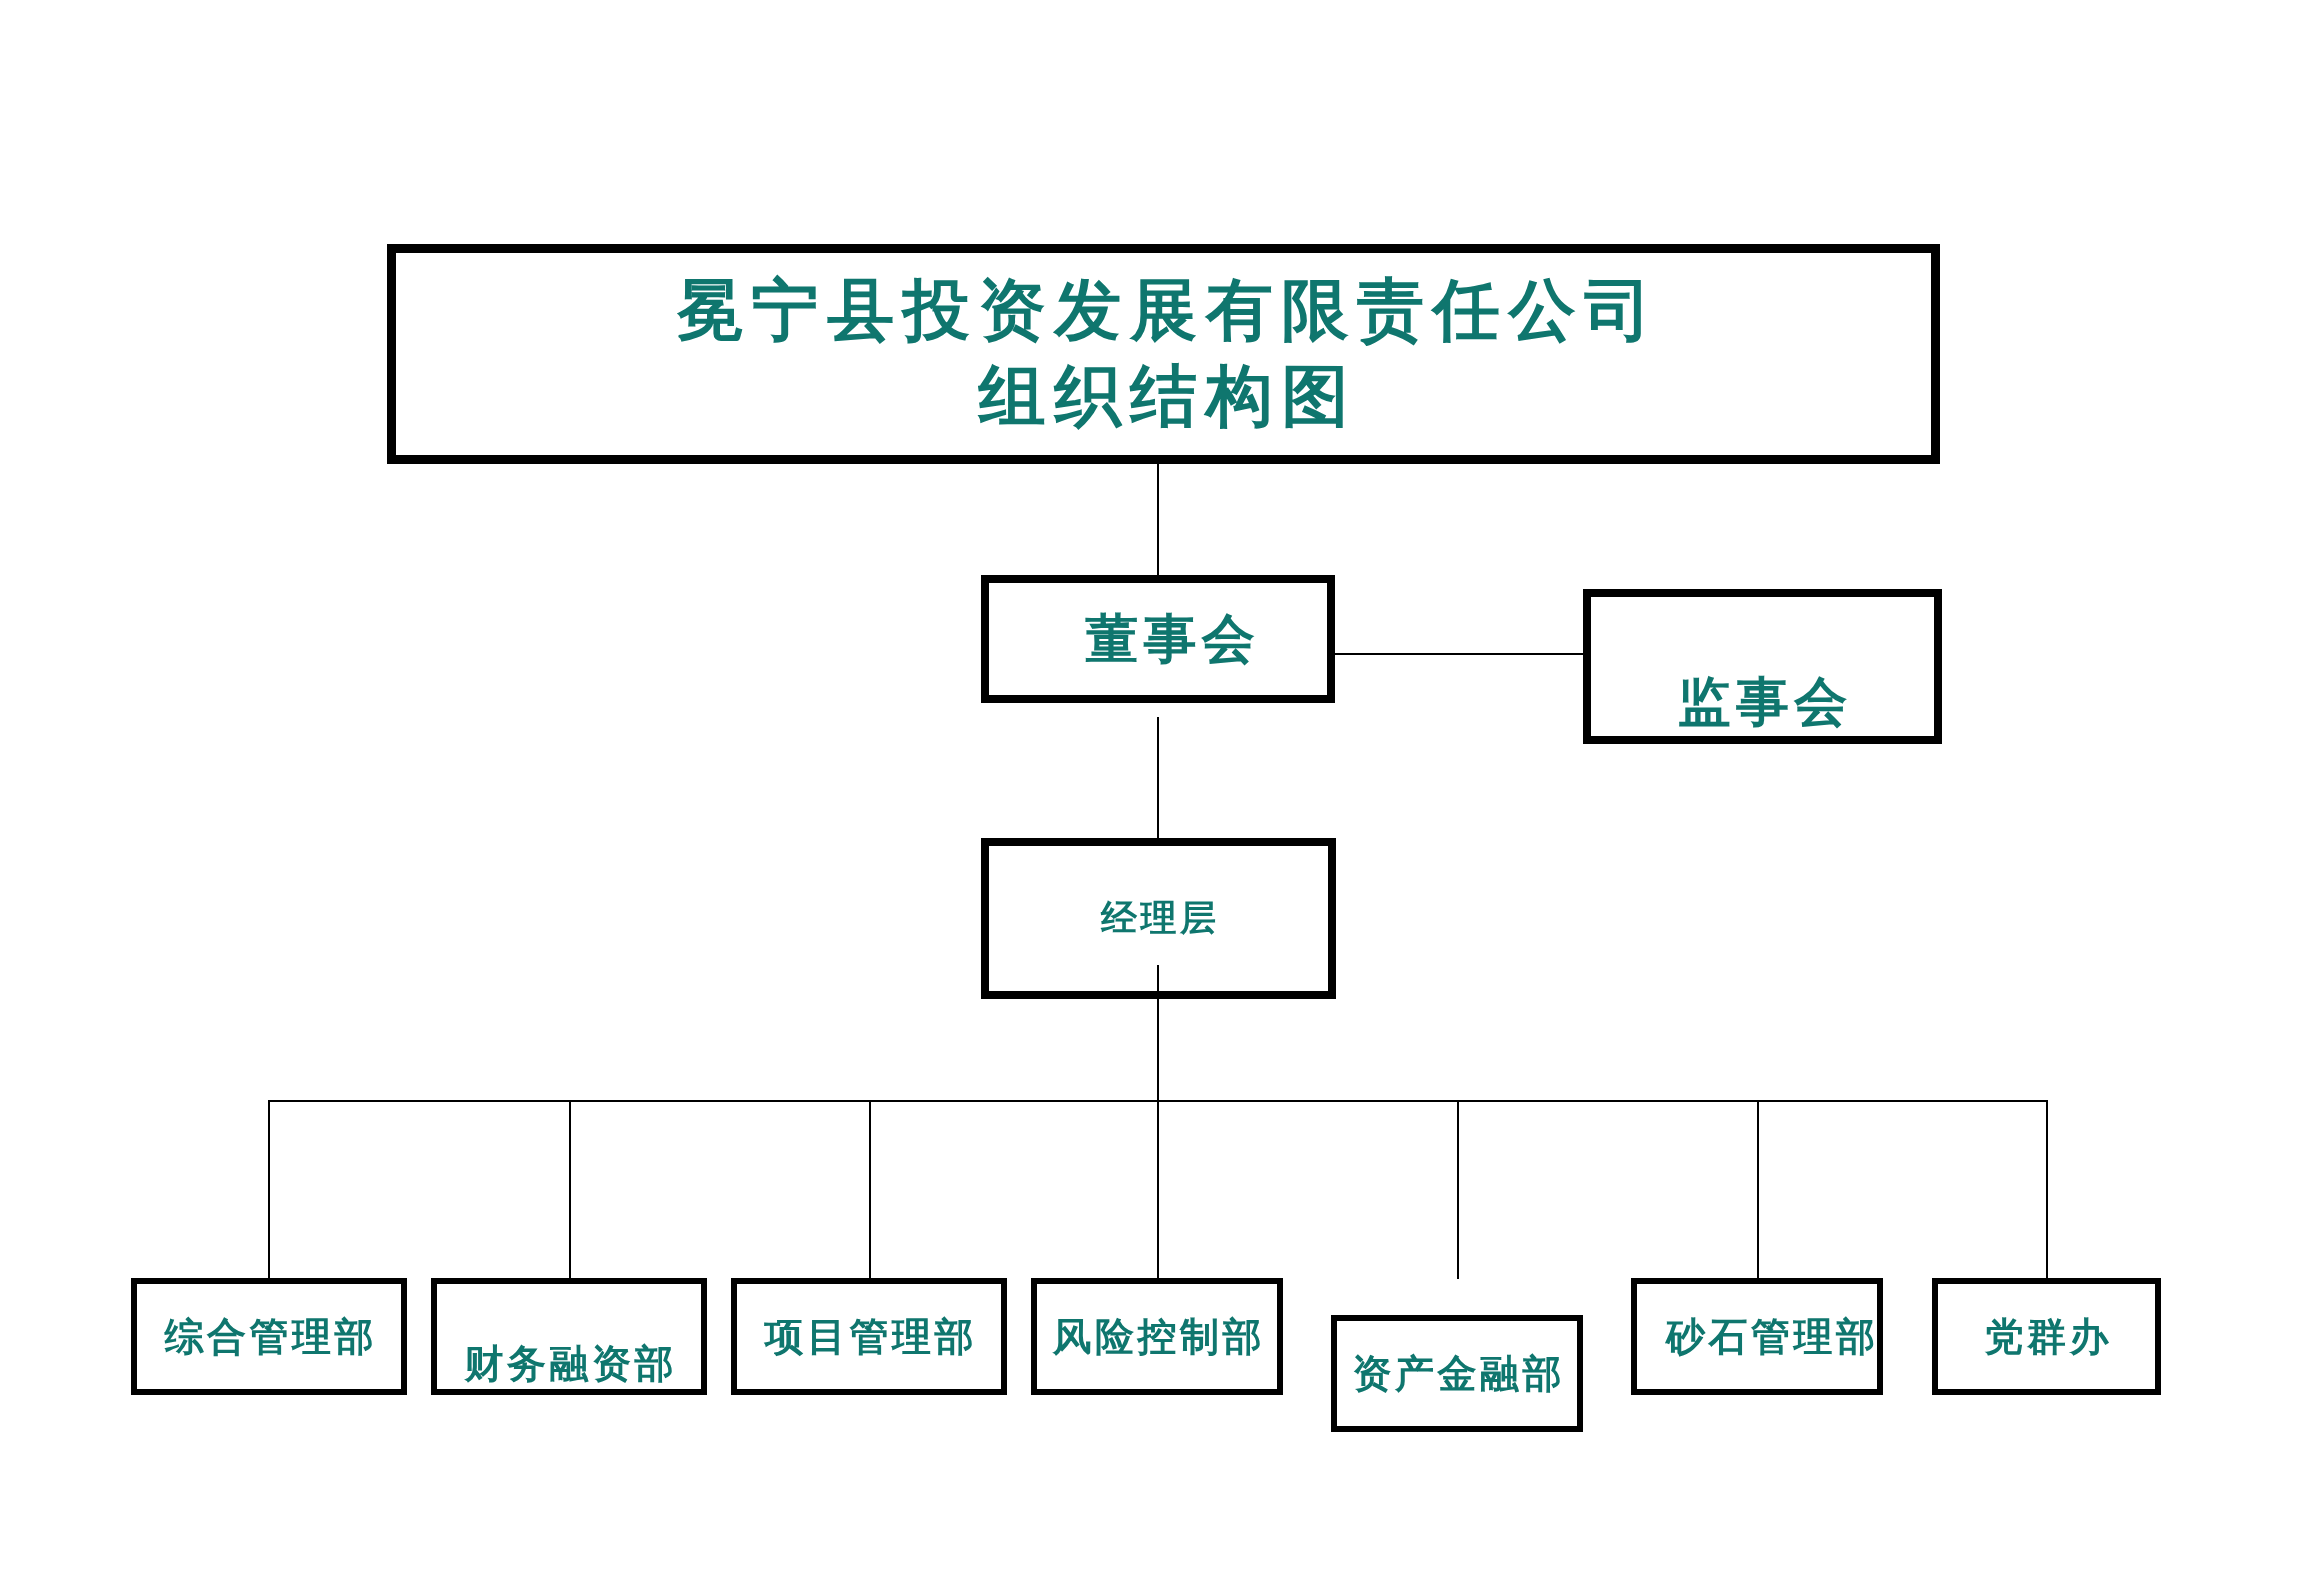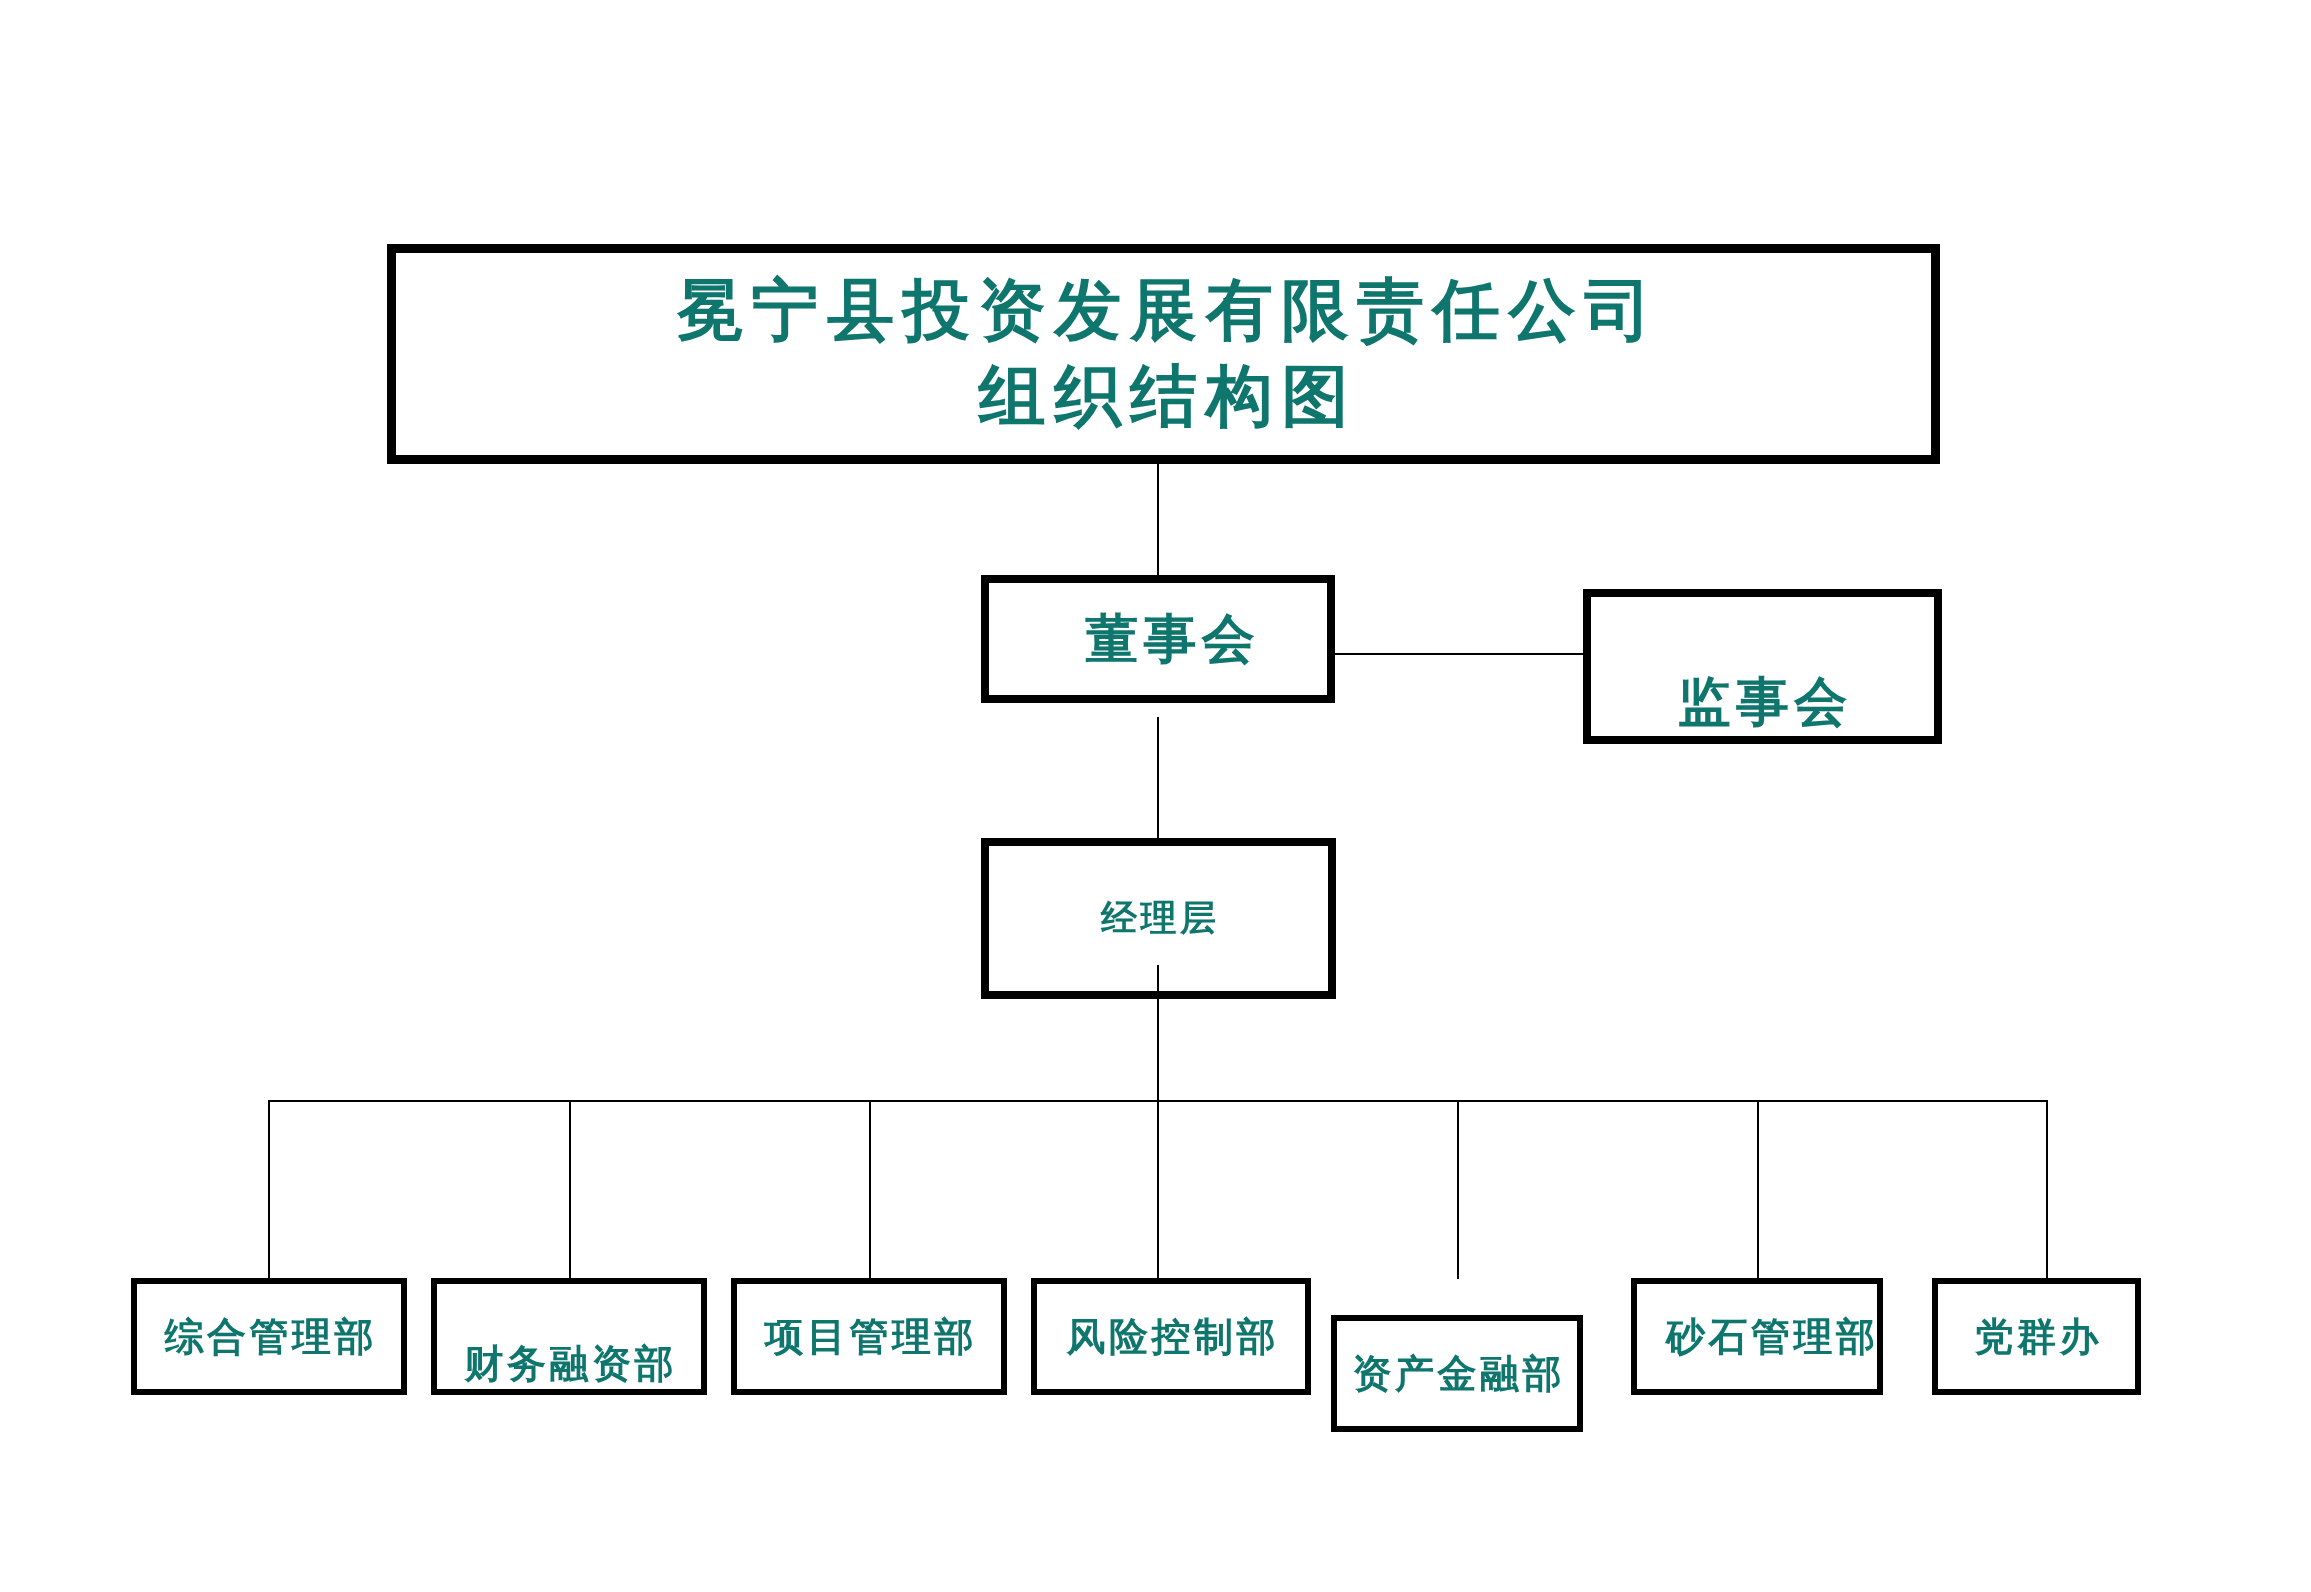--- a/index.html
+++ b/index.html
@@ -143,30 +143,30 @@
   </div>
 
   <div class="node node--dept" style="left:431px; width:276px;align-items:flex-end;">
     <span>财务融资部</span>
   </div>
 
   <div class="node node--dept" style="left:731px; width:276px;">
     <span>项目管理部</span>
   </div>
 
-  <div class="node node--dept" style="left:1031px; width:280px;">
+  <div class="node node--dept" style="left:1031px; width:252px;">
     <span>风险控制部</span>
   </div>
 
   <div class="node node--dept" style="left:1331px; width:252px;margin-top:37px;">
     <span>资产金融部</span>
   </div>
 
   <div class="node node--dept" style="left:1631px; width:252px;padding-left:27px;">
     <span>砂石管理部</span>
   </div>
 
-  <div class="node node--dept" style="left:1932px; width:209px;text-align:right;">
+  <div class="node node--dept" style="left:1932px; width:229px;text-align:right;">
     <span>党群办</span>
   </div>
 
 </div>
 
 
 </body></html>

